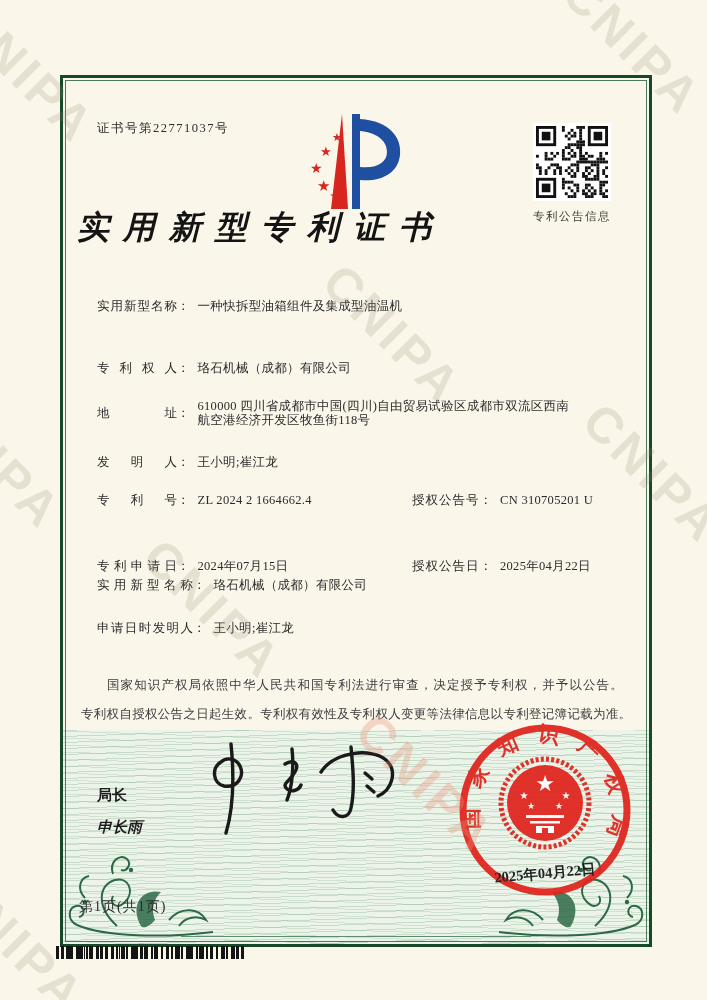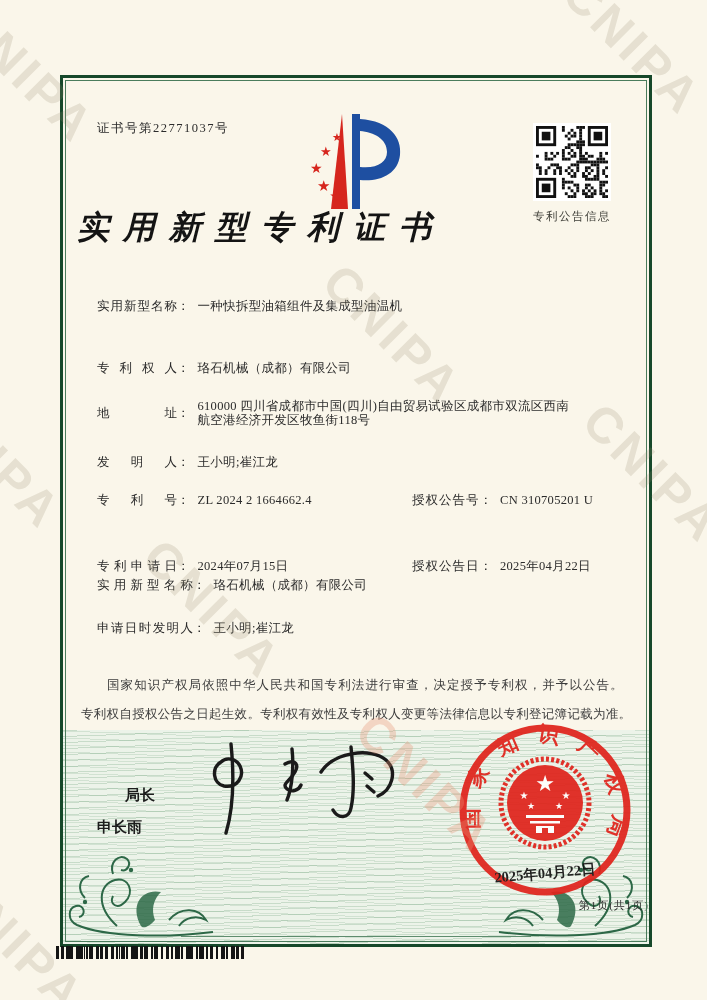--- a/index.html
+++ b/index.html
@@ -66,27 +66,27 @@
   .rcol .flabel5{flex:none;letter-spacing:1px;margin-left:9px;}
   
   .stmt{position:absolute;left:18px;width:552px;font-size:12.5px;color:#3c3c3c;z-index:2;line-height:18px;}
   .stmt.l1{top:598px;text-indent:26px;letter-spacing:1.1px;}
   .stmt.l2{top:627px;letter-spacing:0.3px;}
   
   .director-title,.director-name{
     position:absolute;left:34px;font-family:"Liberation Sans","DejaVu Sans",sans-serif;
     font-weight:700;font-size:15px;color:#1d1d1d;z-index:2;
   }
-  .director-title{top:708px;margin-left:28px;}
-  .director-name{top:740px;}
+  .director-title{top:708px;}
+  .director-name{top:740px;font-style:italic;}
   .signature{position:absolute;left:130px;top:662px;width:230px;height:100px;z-index:2;}
   .seal{position:absolute;left:393px;top:643px;width:178px;height:178px;z-index:5;opacity:0.93;}
   .footer-page{
-    position:absolute;left:0;top:820px;width:100%;text-align:right;
-    font-size:11px;letter-spacing:1px;color:#2c2c2c;z-index:2;
+    position:absolute;left:16px;top:820px;width:100%;text-align:left;
+    font-size:14px;letter-spacing:1px;color:#2c2c2c;z-index:2;
   }
   .flourish{position:absolute;bottom:2px;width:150px;height:102px;z-index:2;}
   .flourish.left{left:2px;}
   .flourish.right{right:2px;transform:scaleX(-1);}
   
   .barcode{
     position:absolute;left:56px;top:946px;width:188px;height:13px;z-index:2;
     background-image:
       repeating-linear-gradient(90deg,#141414 0 2px,rgba(0,0,0,0) 2px 5px),
       repeating-linear-gradient(90deg,#141414 0 1px,rgba(0,0,0,0) 1px 7px),

